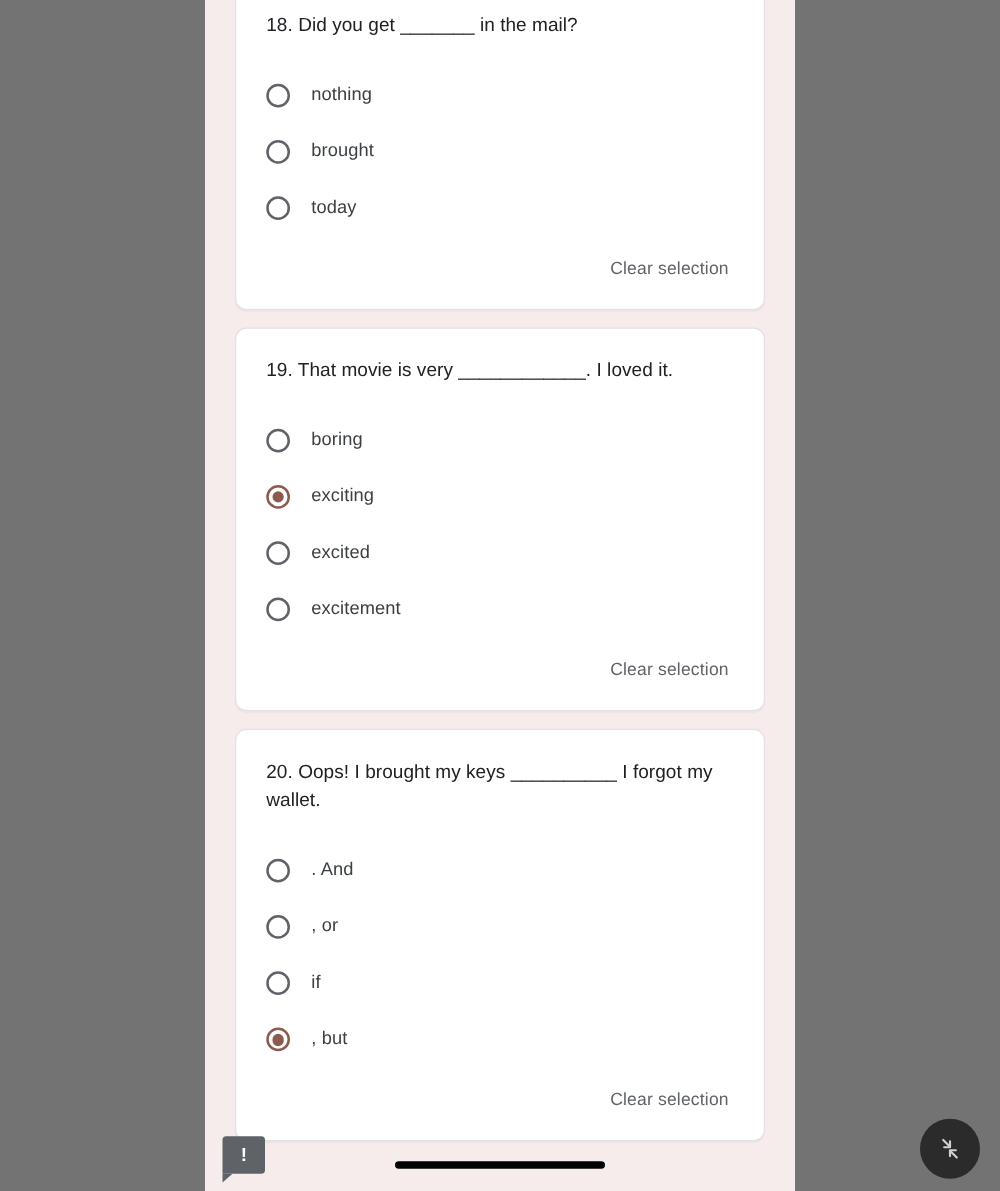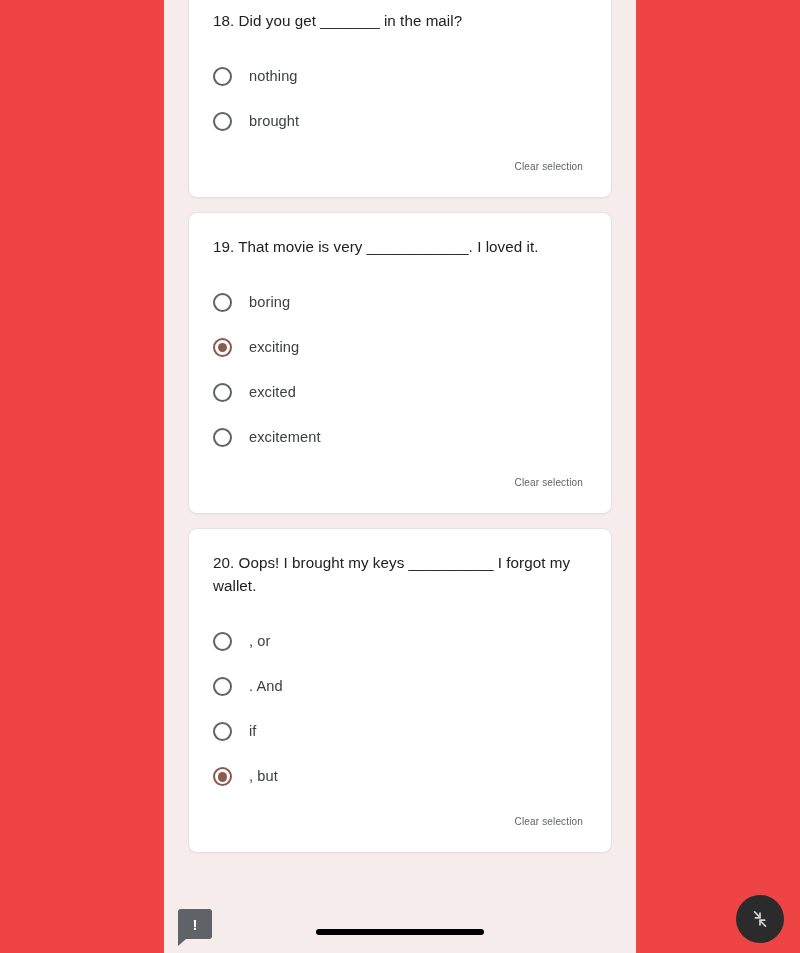--- a/index.html
+++ b/index.html
@@ -9,21 +9,21 @@
     height: 953px;
     overflow: hidden;
     background: #000000;
     font-family: "Liberation Sans", "DejaVu Sans", sans-serif;
   }
 
   #screen {
     position: relative;
     width: 800px;
     height: 953px;
-    background: #ef4444;
+    background: #737373;
     overflow: hidden;
   }
 
   
   #viewport {
     position: absolute;
     left: 164px;
     top: 0;
     width: 472px;
     height: 953px;
@@ -104,21 +104,21 @@
 
   
   .clear-row {
     display: flex;
     justify-content: flex-end;
     margin-top: 12px;
     padding-right: 2px;
   }
 
   .clear-selection {
-    font-size: 10px;
+    font-size: 14px;
     color: #5f6368;
     letter-spacing: 0.15px;
     cursor: pointer;
     padding: 5px 2px;
   }
 
   
   #feedback-bubble {
     position: absolute;
     left: 14px;
@@ -195,20 +195,24 @@
             <span class="radio"></span>
             <span class="option-label">nothing</span>
           </div>
 
 
           <div class="option">
             <span class="radio"></span>
             <span class="option-label">brought</span>
           </div>
 
+          <div class="option">
+            <span class="radio"></span>
+            <span class="option-label">today</span>
+          </div>
 
         </div>
         <div class="clear-row">
           <span class="clear-selection">Clear selection</span>
         </div>
       </div>
 
       <div class="card">
         <div class="question-text">19. That movie is very ____________. I loved it.</div>
         <div class="options">
@@ -238,26 +242,26 @@
           <span class="clear-selection">Clear selection</span>
         </div>
       </div>
 
       <div class="card">
         <div class="question-text">20. Oops! I brought my keys __________ I forgot my wallet.</div>
         <div class="options">
 
           <div class="option">
             <span class="radio"></span>
+            <span class="option-label">. And</span>
+          </div>
+
+          <div class="option">
+            <span class="radio"></span>
             <span class="option-label">, or</span>
-          </div>
-
-          <div class="option">
-            <span class="radio"></span>
-            <span class="option-label">. And</span>
           </div>
 
           <div class="option">
             <span class="radio"></span>
             <span class="option-label">if</span>
           </div>
 
           <div class="option selected">
             <span class="radio"></span>
             <span class="option-label">, but</span>

